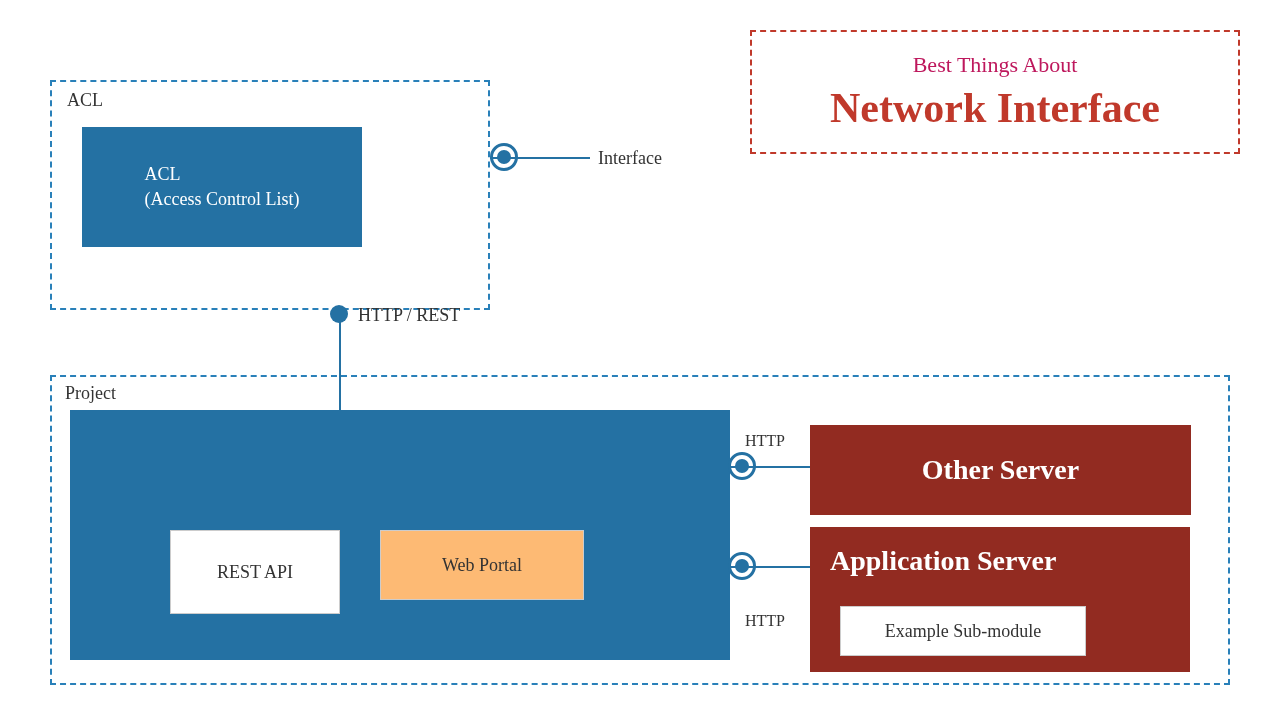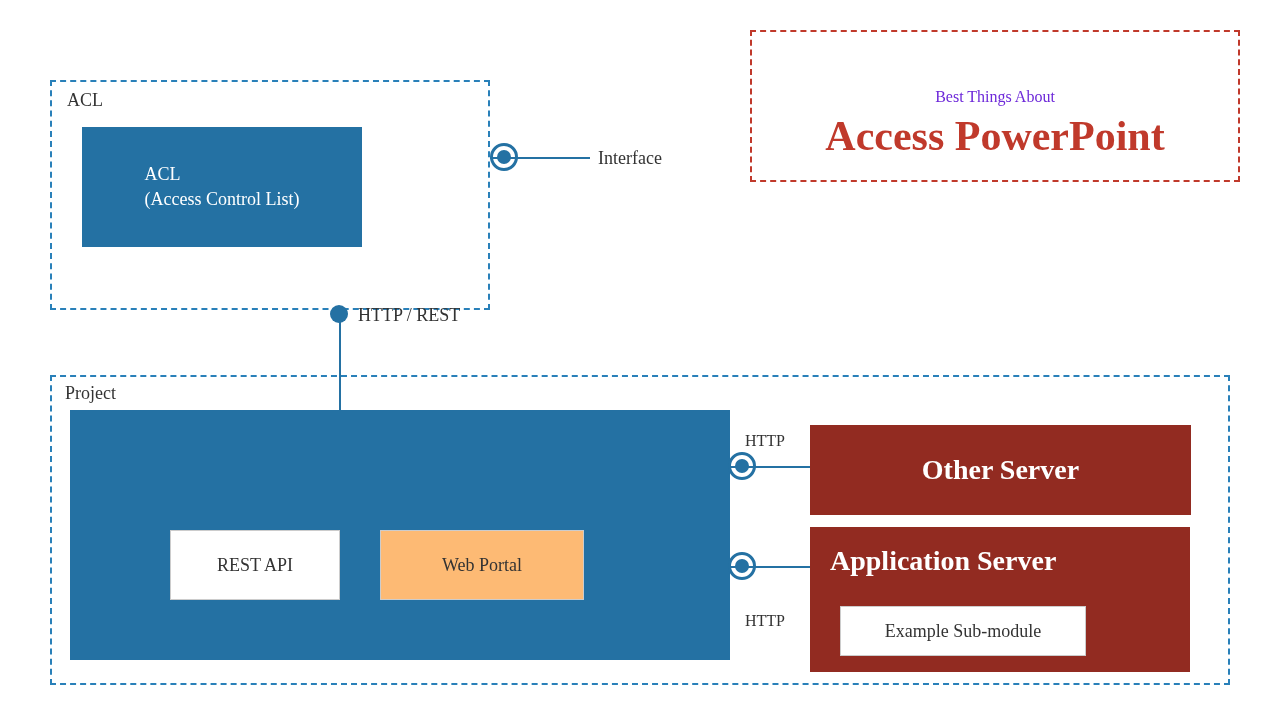--- a/index.html
+++ b/index.html
@@ -16,25 +16,24 @@
     .title-box {
       position: absolute;
       top: 30px;
       right: 40px;
       width: 490px;
       border: 2px dashed #c0392b;
       padding: 20px 30px;
       text-align: center;
     }
     .title-subtitle {
-      font-size: 16px;
-      color: #6d28d9;
+      font-size: 22px;
+      color: #be185d;
       font-weight: normal;
       margin-bottom: 6px;
-      margin-top: 36px;
     }
     .title-main {
       font-size: 42px;
       color: #c0392b;
       font-weight: bold;
       line-height: 1.15;
     }
 
     
     .acl-outer {
@@ -160,21 +159,21 @@
       height: 250px;
       background: #2471a3;
     }
 
     
     .rest-api-box {
       position: absolute;
       top: 530px;
       left: 170px;
       width: 170px;
-      height: 70px;
+      height: 84px;
       background: #fff;
       border: 1px solid #ccc;
       display: flex;
       align-items: center;
       justify-content: center;
     }
     .rest-api-text {
       font-size: 18px;
       color: #333;
     }
@@ -336,21 +335,21 @@
       height: 65px;
       background: #2471a3;
     }
   </style>
 </head>
 <body>
 
 <div class="title-box">
   <div class="title-subtitle">Best Things About</div>
   <div class="title-main">
-    <span>Access PowerPoint</span><br>
+    <span>Network Interface</span><br>
   </div>
 </div>
 
 <div class="acl-outer">
   <span class="acl-label">ACL</span>
 
   <div class="acl-inner">
     <div class="acl-inner-text">ACL<br>(Access Control List)</div>
   </div>
 </div>

